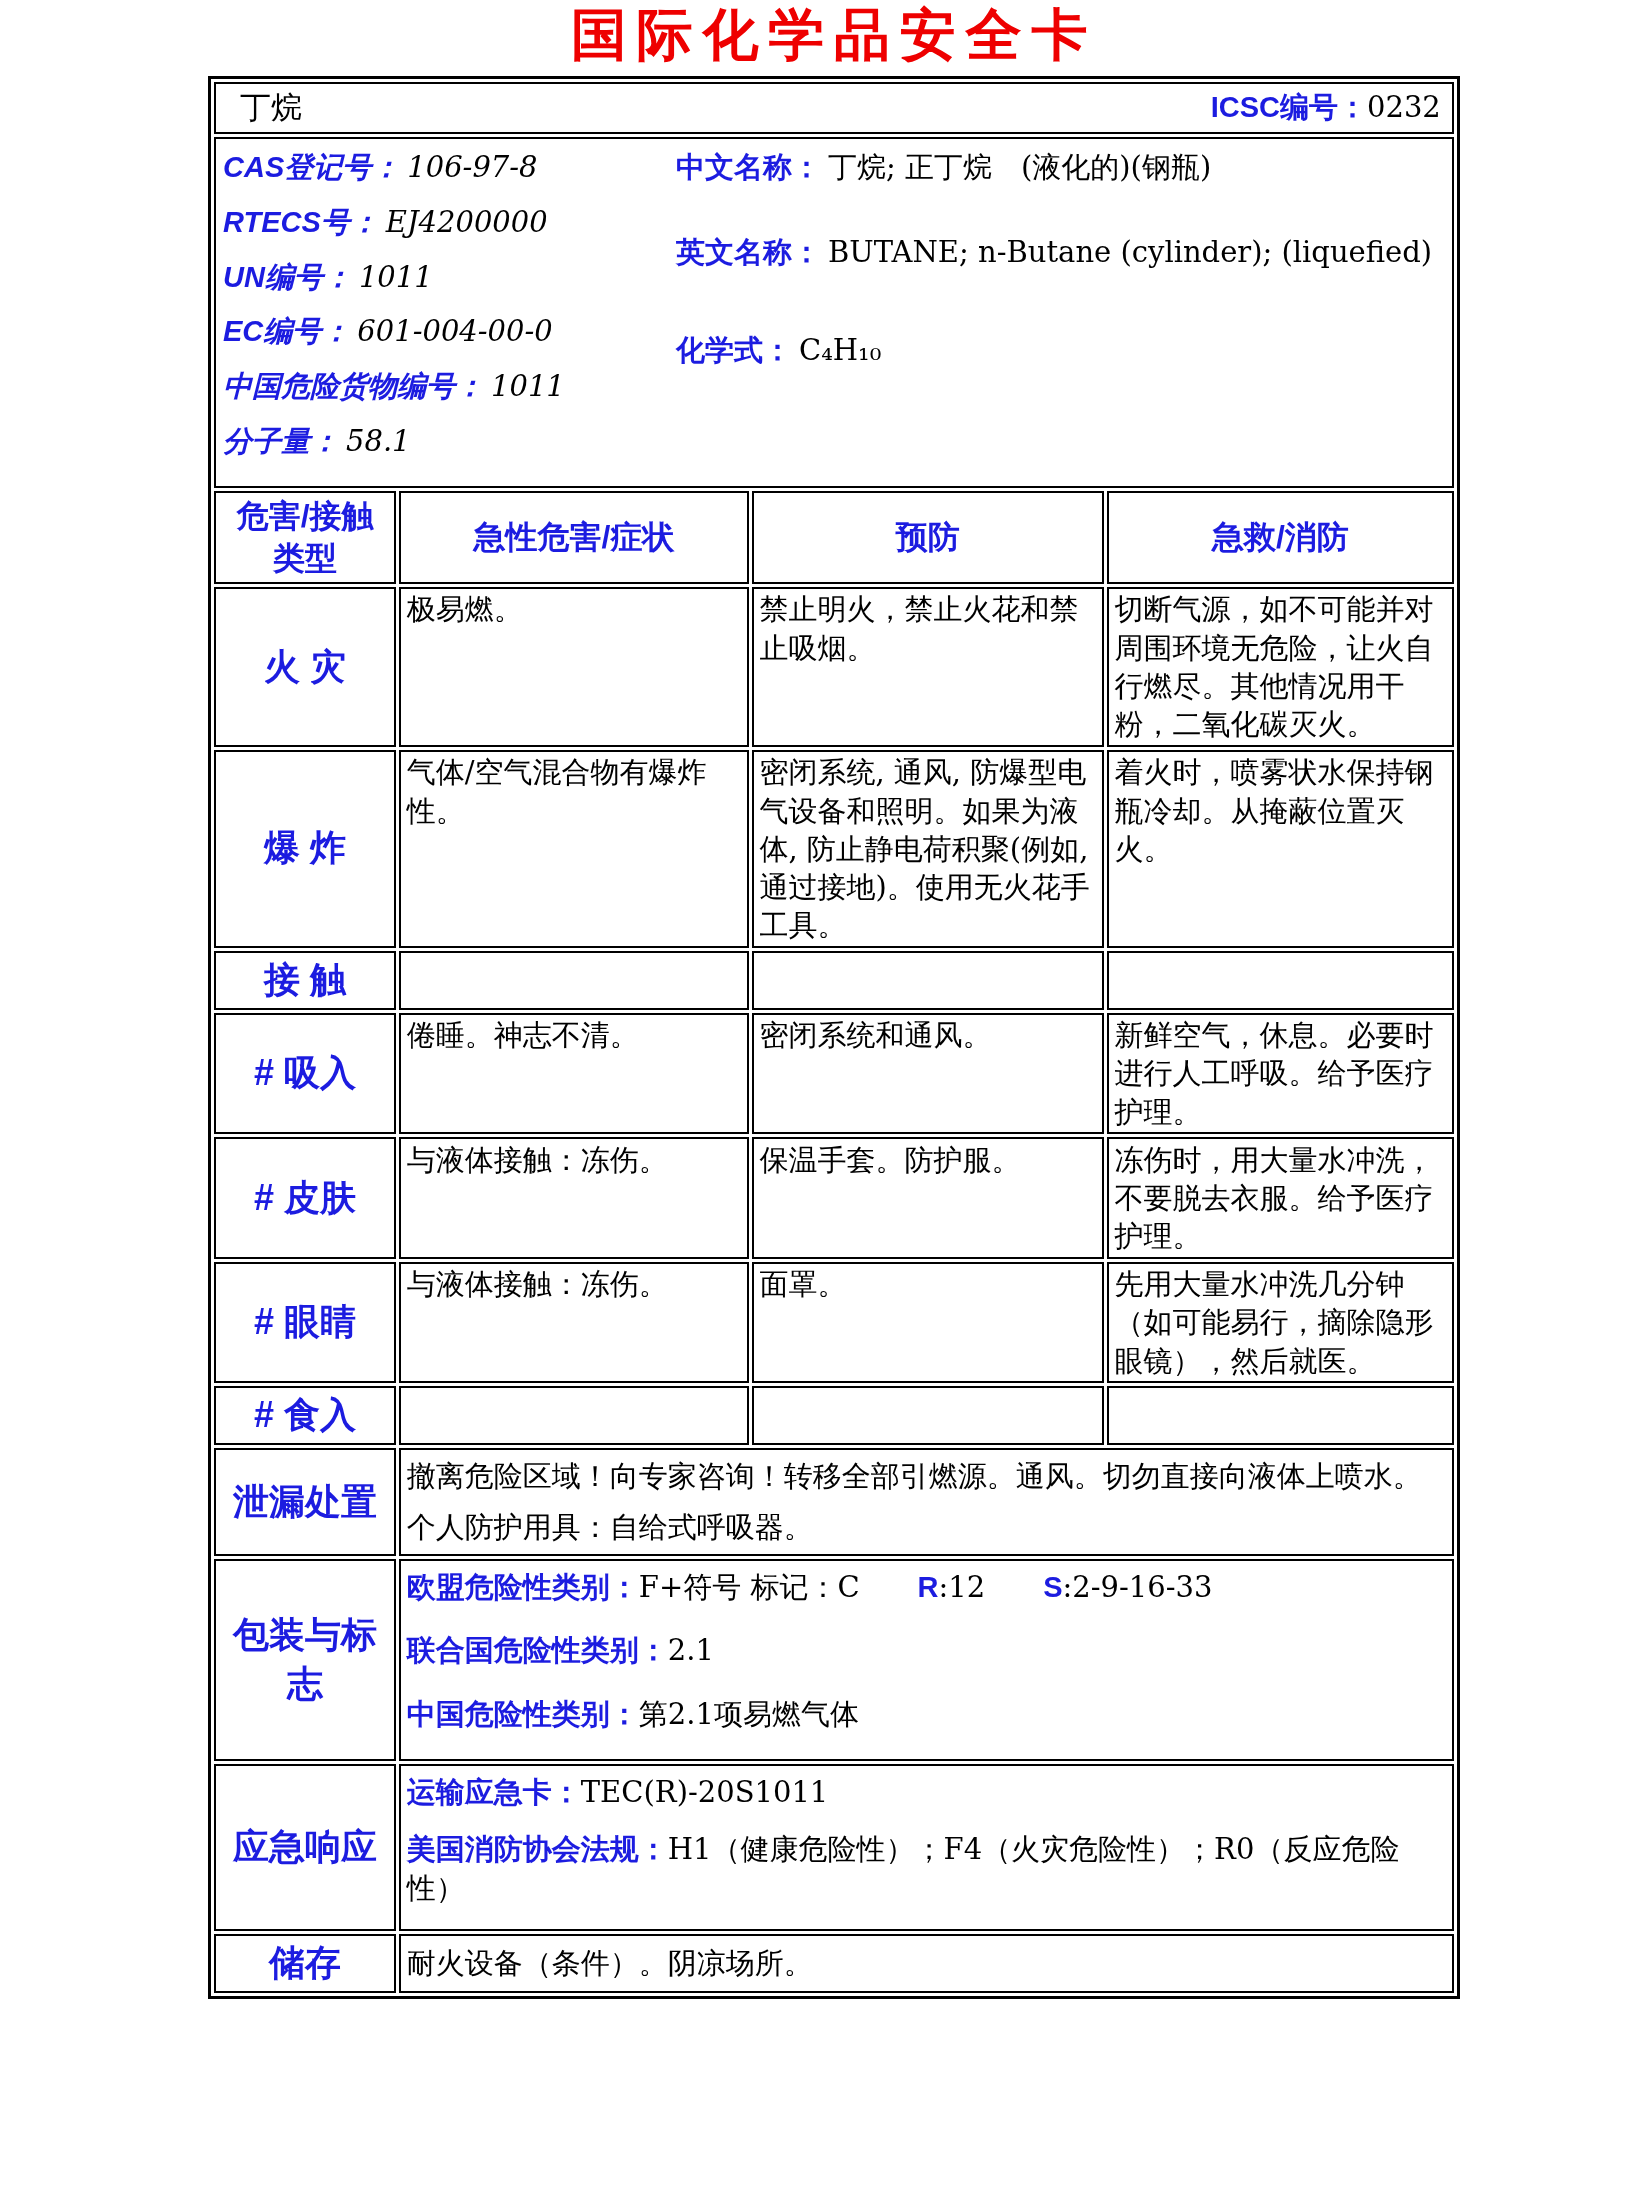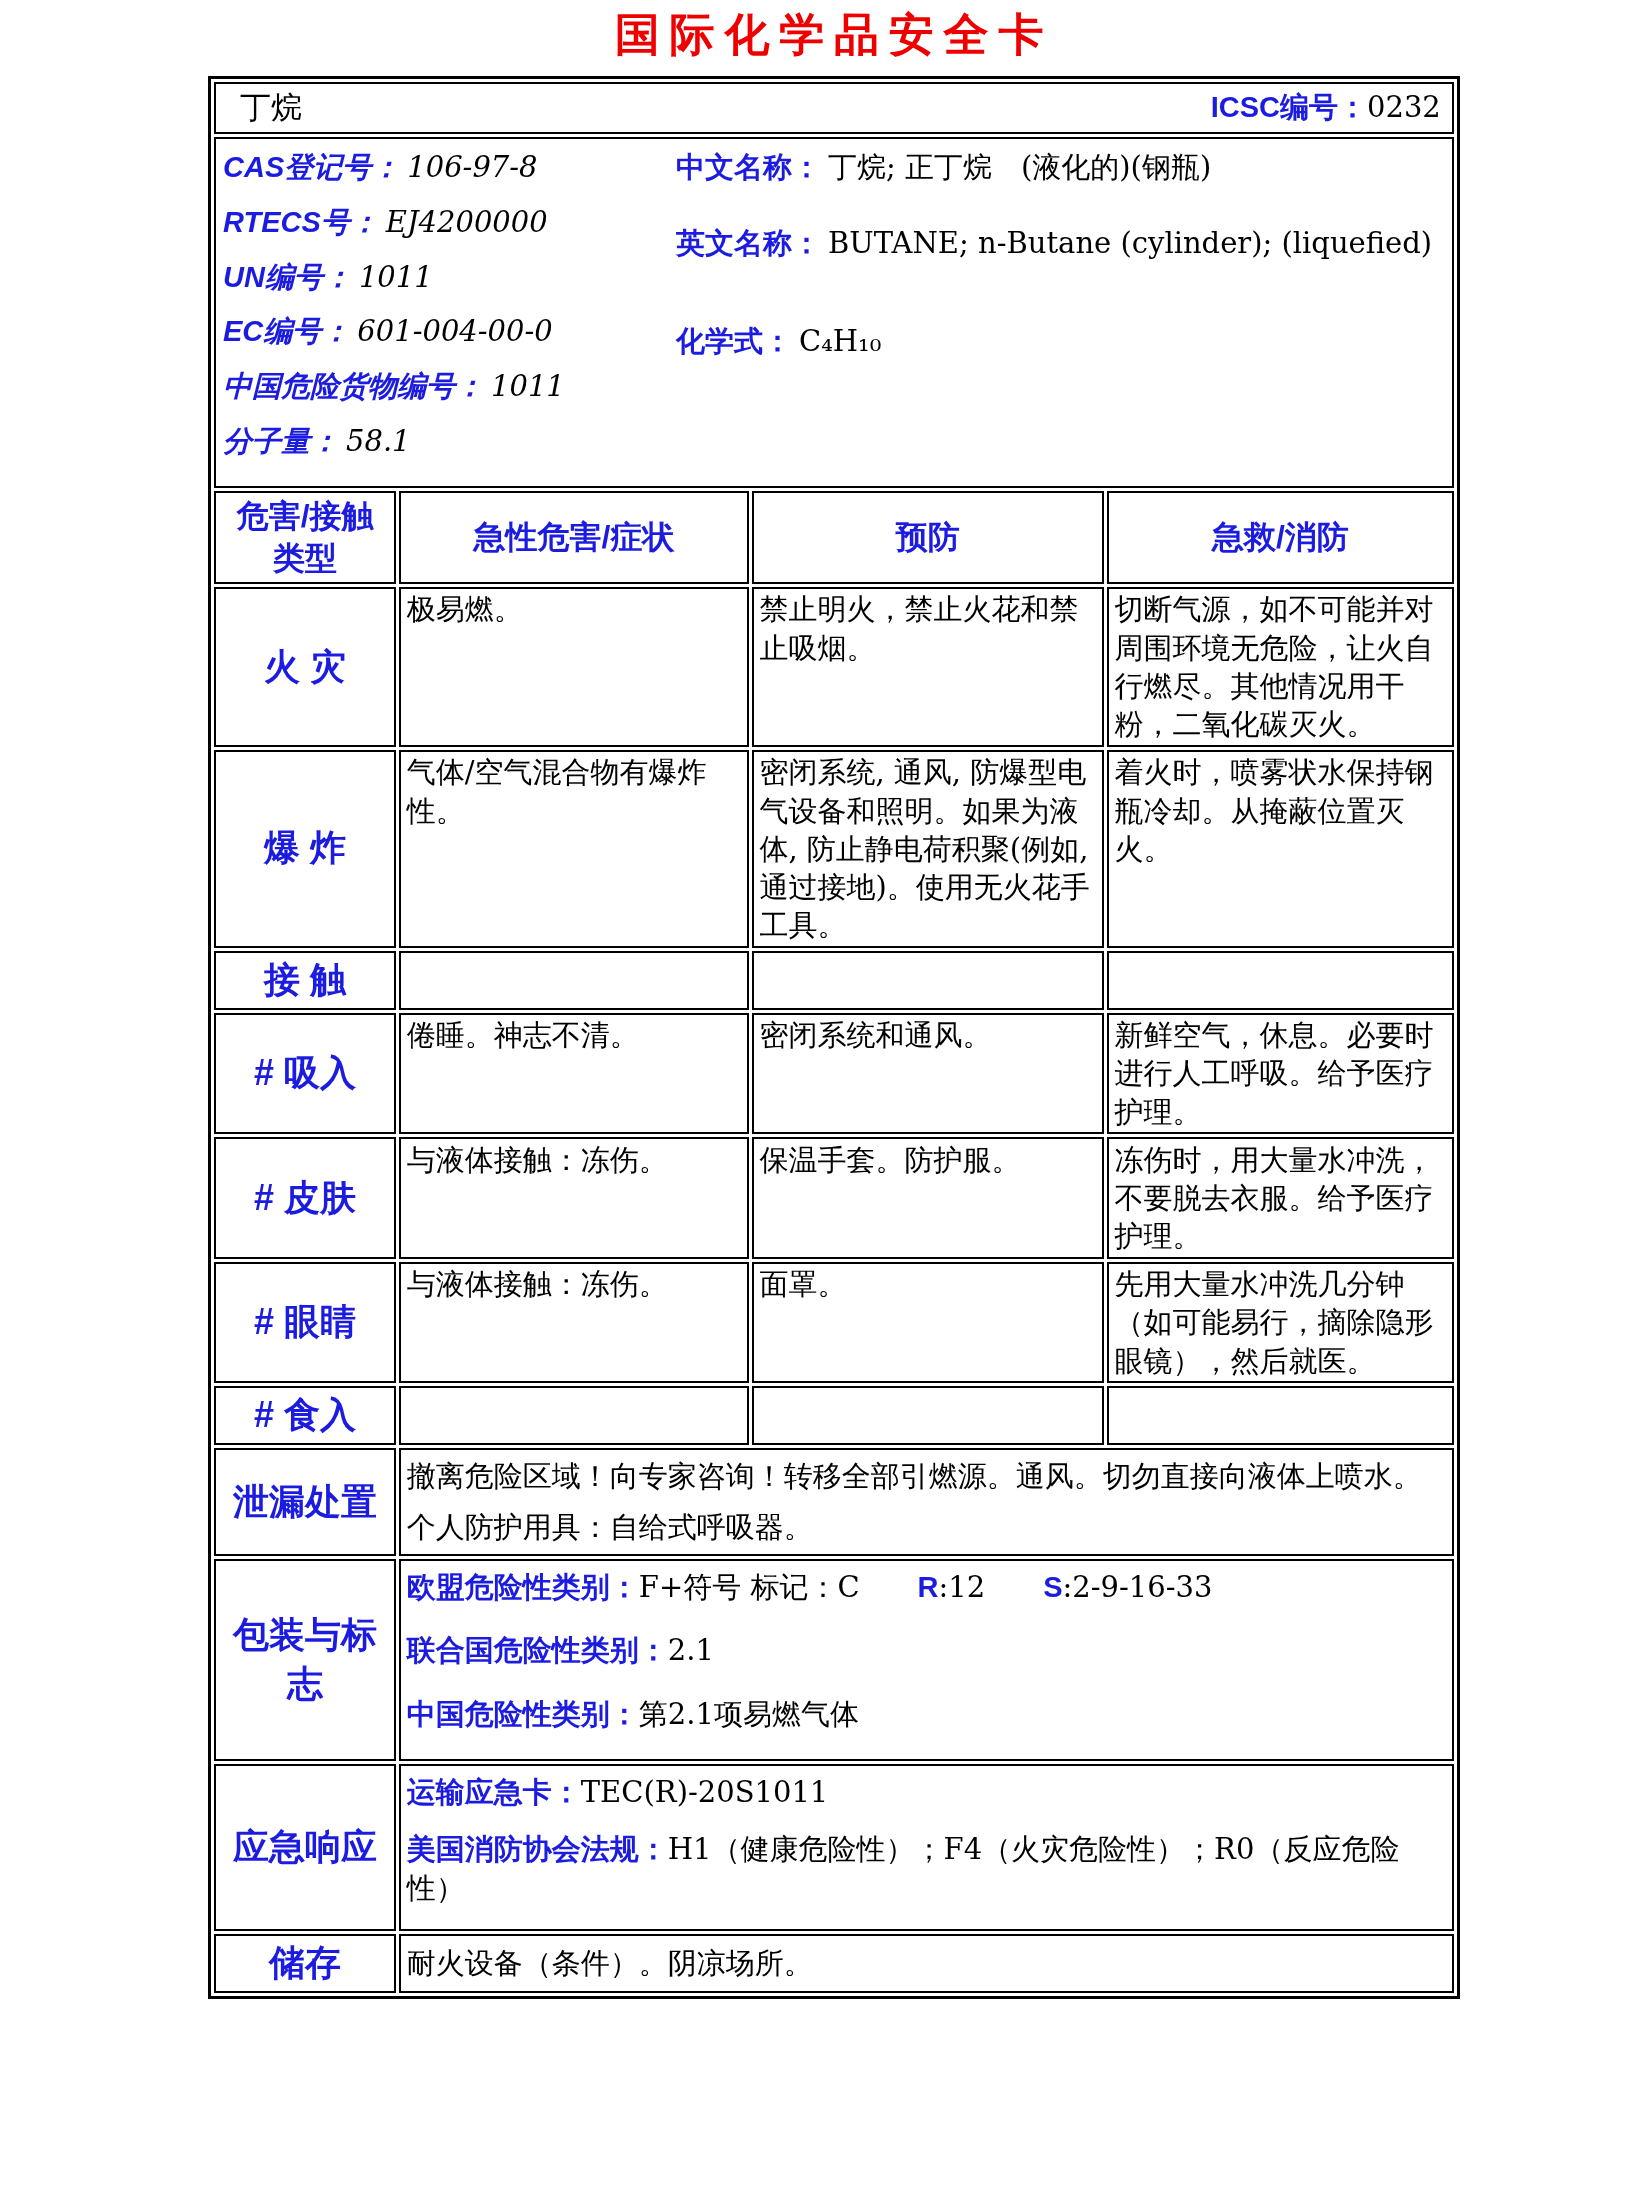--- a/index.html
+++ b/index.html
@@ -7,21 +7,21 @@
   html,body { margin:0; padding:0; background:#ffffff; }
   body {
     width:1645px; height:2205px; position:relative;
     font-family:"DejaVu Serif","Liberation Serif",serif;
     color:var(--ink);
   }
   .title {
     position:absolute; left:208px; top:0; width:1252px;
     text-align:center; margin:0;
     font-family:"Liberation Sans","DejaVu Sans",sans-serif;
-    font-size:45px; font-weight:bold; color:var(--red); letter-spacing:9.8px;
+    font-size:56px; font-weight:bold; color:var(--red); letter-spacing:9.8px;
     line-height:70px;
   }
   table.card {
     position:absolute; left:208px; top:76px; width:1252px;
     table-layout:fixed; border-collapse:separate; border-spacing:3.5px;
     border:3.5px solid var(--ink); background:#fff;
   }
   td { border:2.1px solid var(--ink); vertical-align:top; padding:2.8px 7px; }
   .lbl {
     color:var(--blue); font-weight:bold;
@@ -35,21 +35,21 @@
   .icsc { font-size:29px; padding-right:4.2px; }
   
   .r-id td { height:266px; padding:9.8px 7px; }
   .id-flex { display:flex; }
   .id-left { width:453px; flex:none;font-style:italic; }
   .id-right { flex:1; }
   .id-line { font-size:29px; margin-bottom:14.7px; white-space:nowrap; }
   .id-line .val { margin-left:7px; }
   .id-block { font-size:29px; line-height:1.35; }
   .id-block .val { margin-left:7px; }
-  .mt-en { margin-top:36px; }
+  .mt-en { margin-top:45px; }
   .mt-formula { margin-top:59px; }
   
   .r-th td {
     height:90px; vertical-align:middle; text-align:center;
     font-family:"Liberation Sans","DejaVu Sans",sans-serif;
     font-size:32px; font-weight:bold; color:var(--blue); line-height:1.3;
   }
   
   td.rowlab {
     vertical-align:middle; text-align:center;

